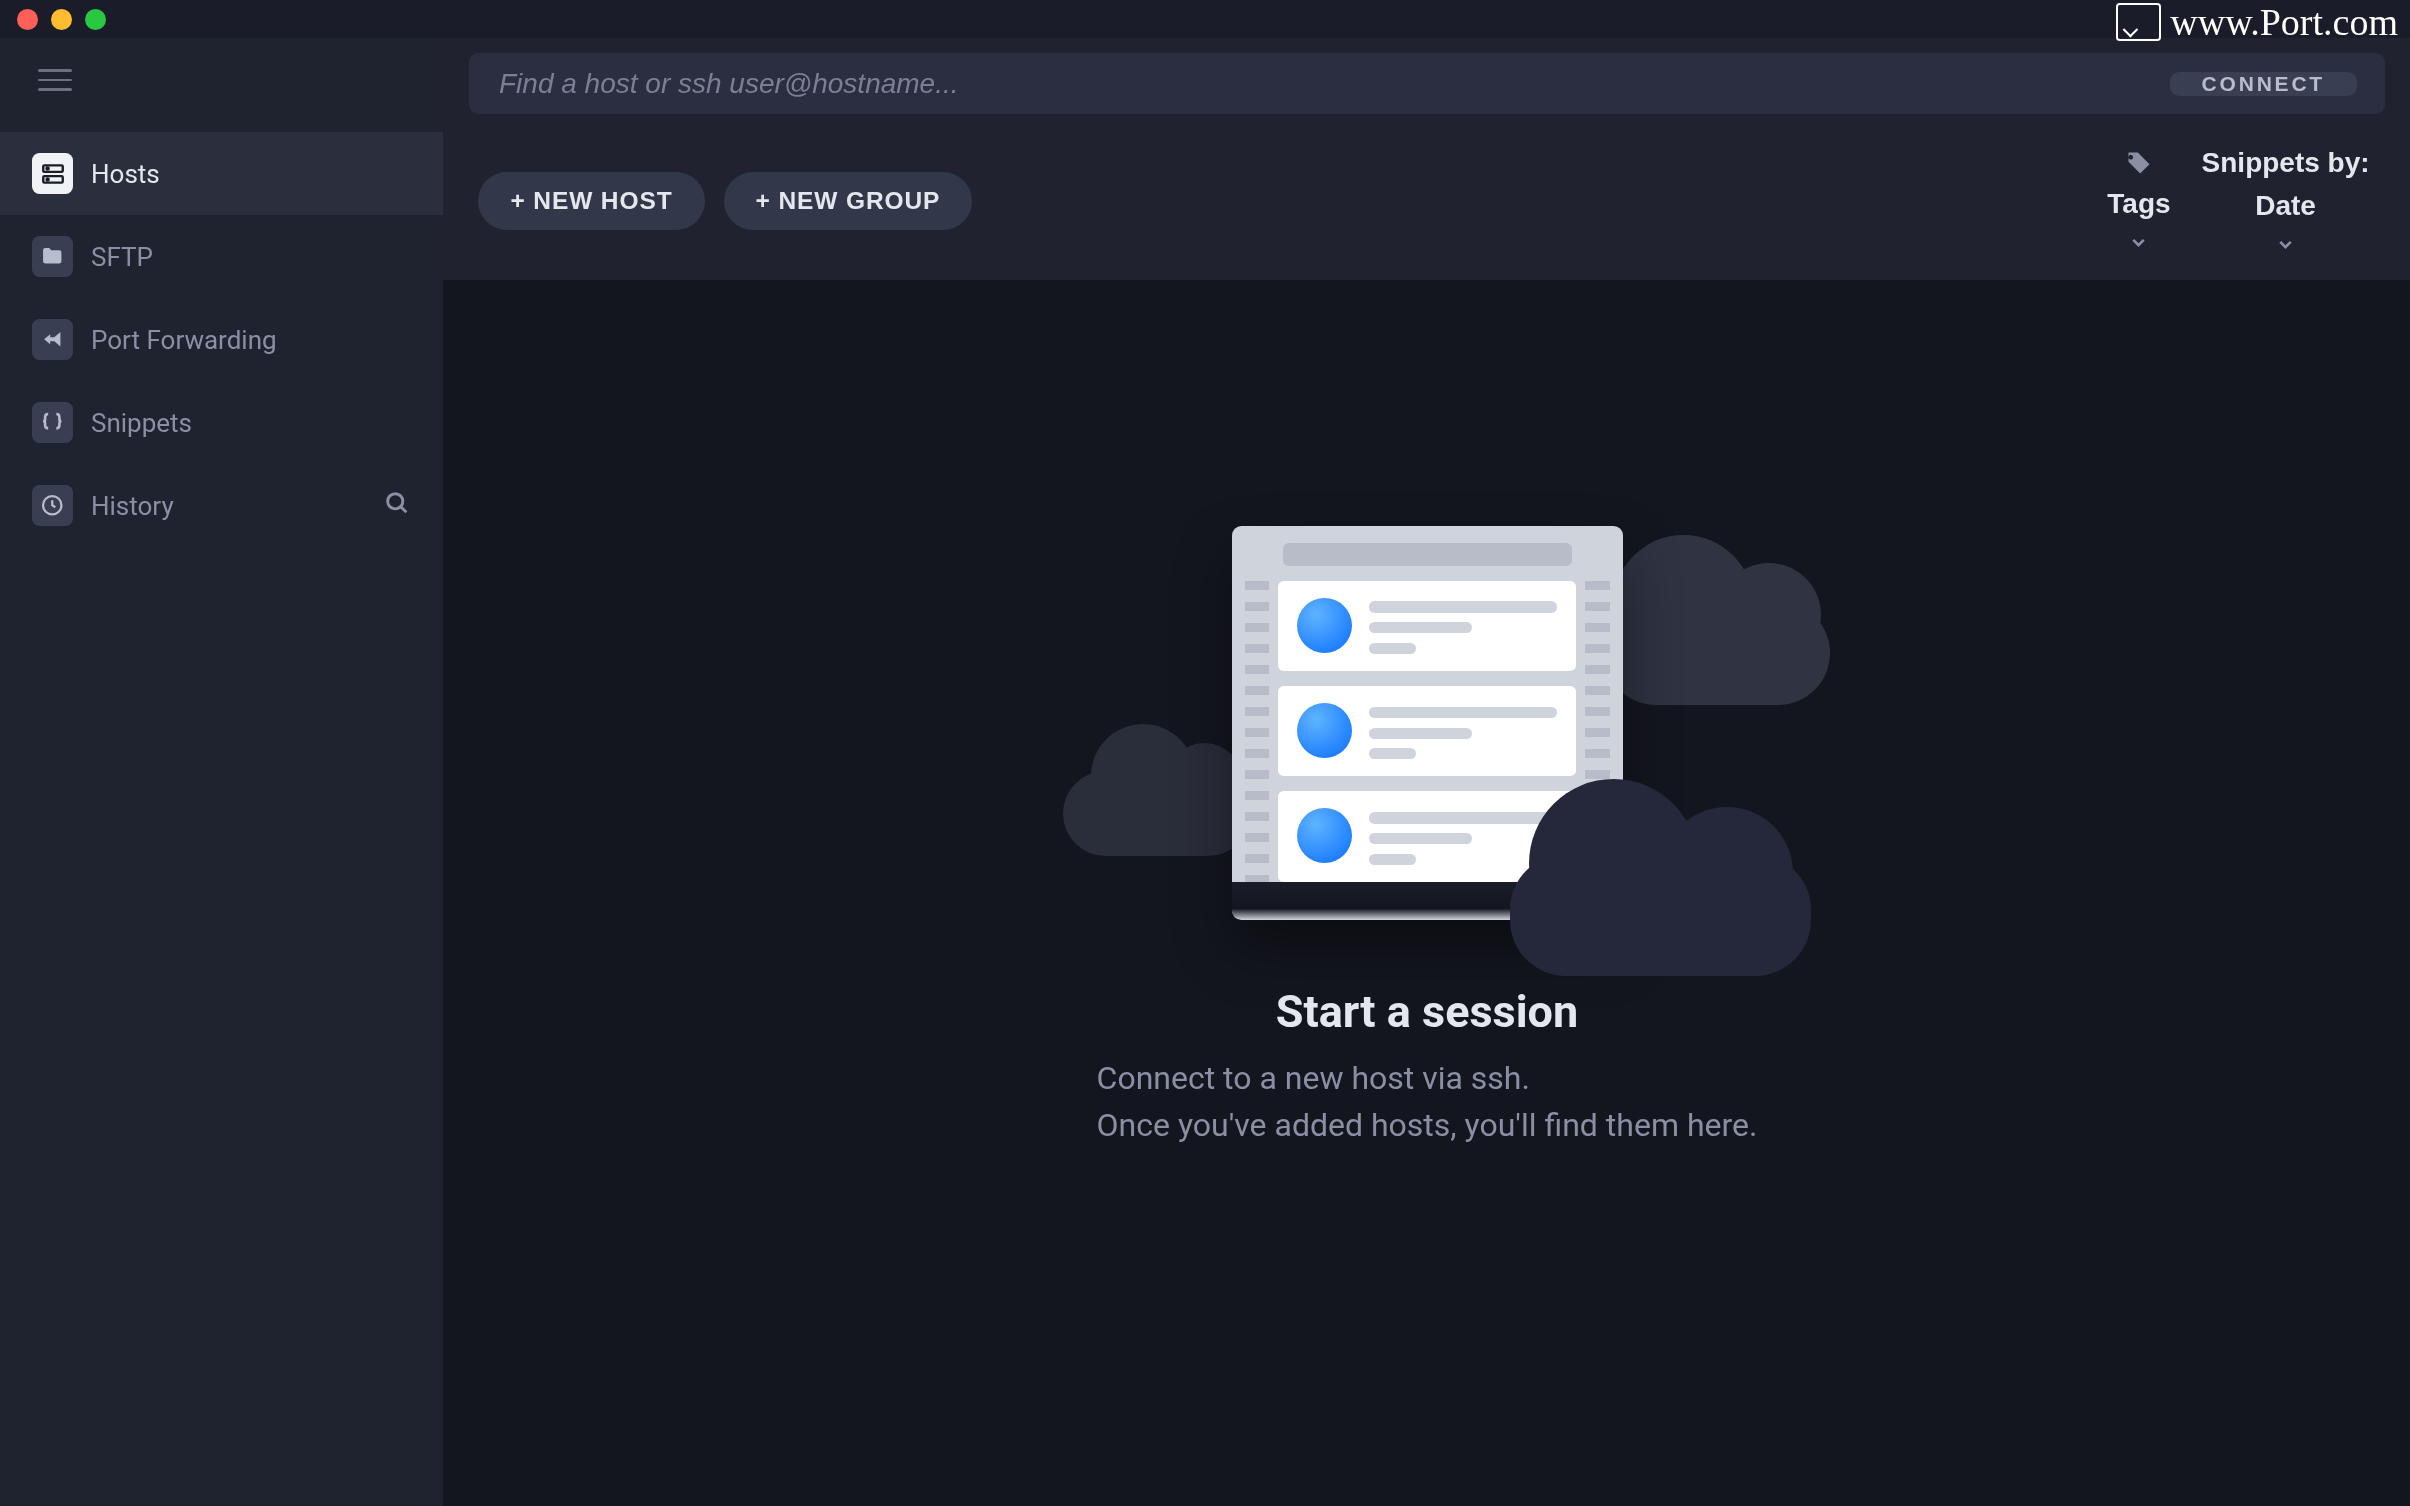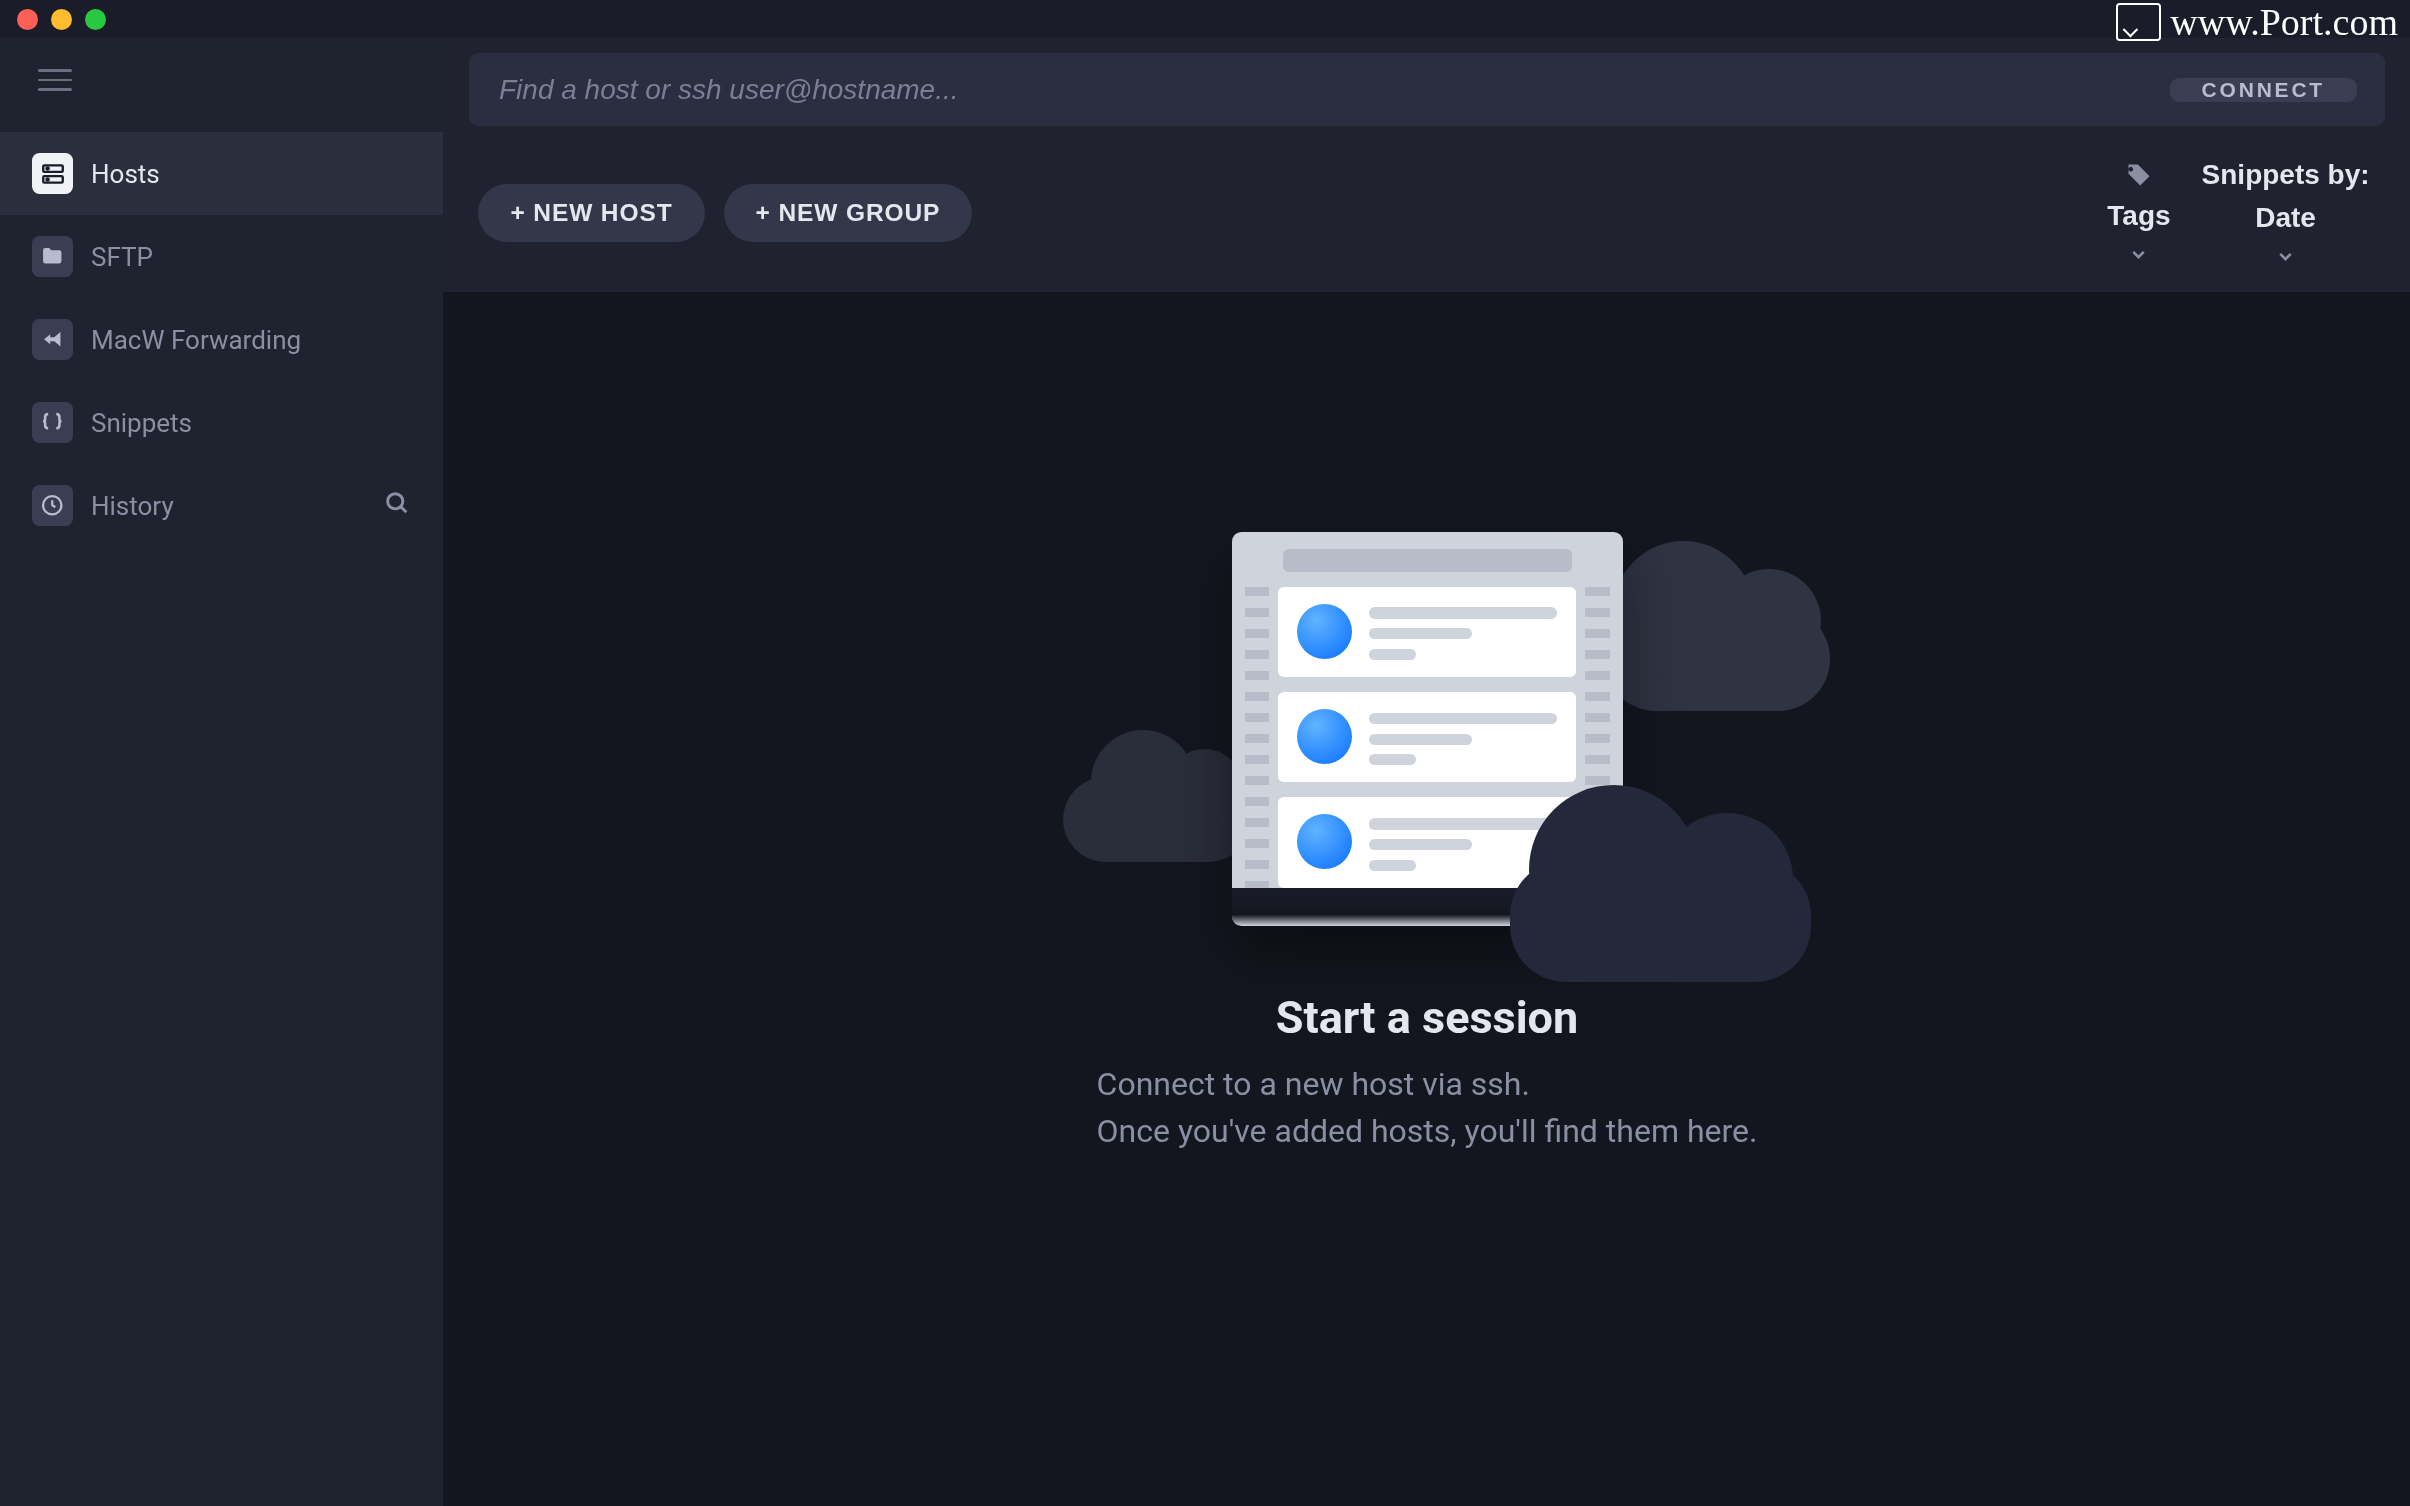--- a/index.html
+++ b/index.html
@@ -80,21 +80,21 @@
   .topbar{
     padding:15px 26px 0 26px;
     display:flex;flex-direction:column;gap:19px;
     background:#20232f;
   }
   .searchrow{display:flex;gap:15px;align-items:stretch;}
   .searchbox{
     flex:1;display:flex;align-items:center;
     background:var(--input-bg);
     border-radius:9.4px;
-    padding:0 28px;height:73px;
+    padding:0 28px;height:61px;
   }
   .searchbox input{
     flex:1;background:transparent;border:0;outline:0;
     color:var(--text);font-size:28px;font-style:italic;
   }
   .searchbox input::placeholder{color:#7a7f95;font-style:italic;}
   .connect-btn{
     background:#3a3e52;color:#b8bccc;
     border:0;border-radius:9.4px;padding:0 32px;
     font-size:21px;letter-spacing:2.8px;font-weight:600;
@@ -219,21 +219,21 @@
         </div>
         <span>SFTP</span>
       </div>
 
       <div class="side-item">
         <div class="side-icon">
           <svg width="24.5" height="24.5" viewBox="0 0 24 24" fill="currentColor">
               <path d="M4 12l6-5v3h4l6-5v14l-6-5h-4v3l-6-5z"></path>
             </svg>
         </div>
-        <span>MacW Forwarding</span>
+        <span>Port Forwarding</span>
       </div>
 
       <div class="side-item">
         <div class="side-icon">
           <svg width="24.5" height="24.5" viewBox="0 0 24 24" fill="none" stroke="currentColor" stroke-width="2.5">
               <path d="M8 4c-2 0-3 1-3 3v2c0 1.5-1 2-2 2 1 0 2 .5 2 2v2c0 2 1 3 3 3"></path>
               <path d="M16 4c2 0 3 1 3 3v2c0 1.5 1 2 2 2-1 0-2 .5-2 2v2c0 2-1 3-3 3"></path>
             </svg>
         </div>
         <span>Snippets</span>

